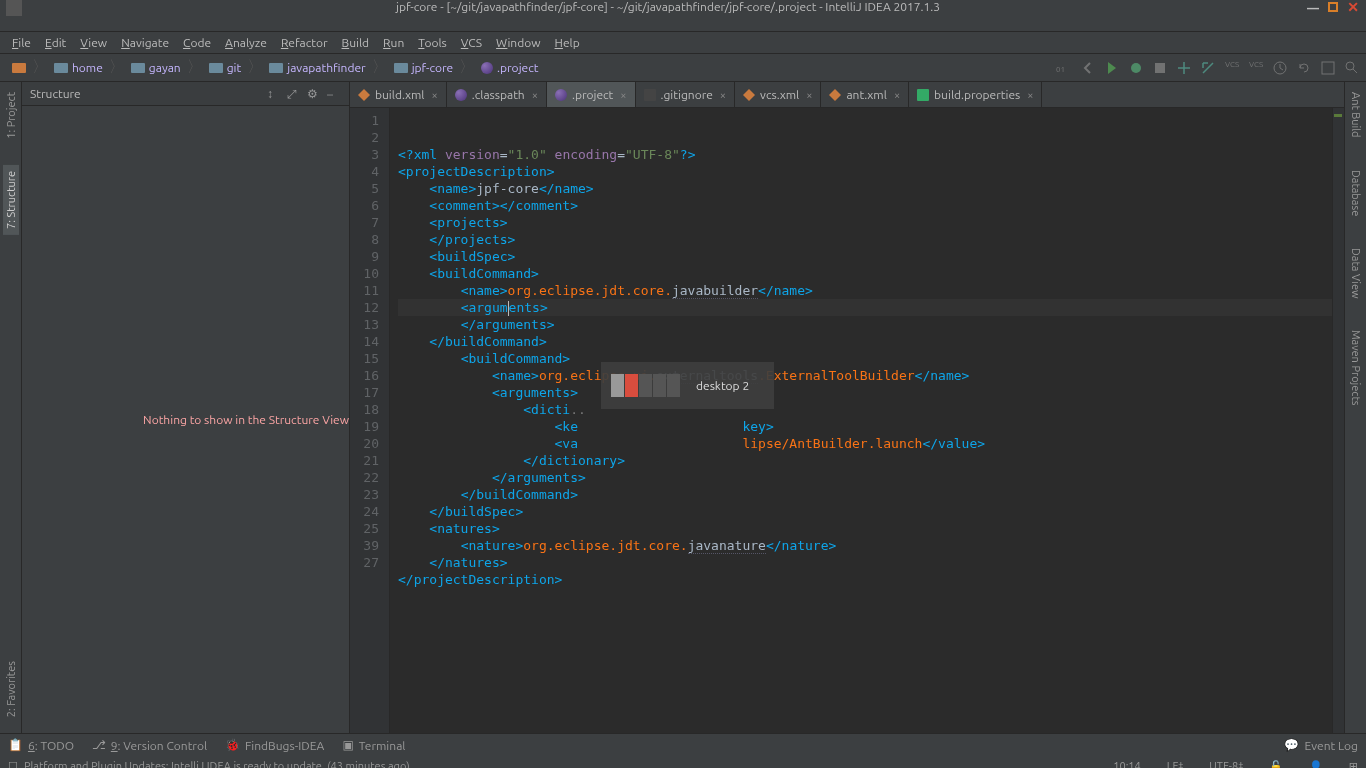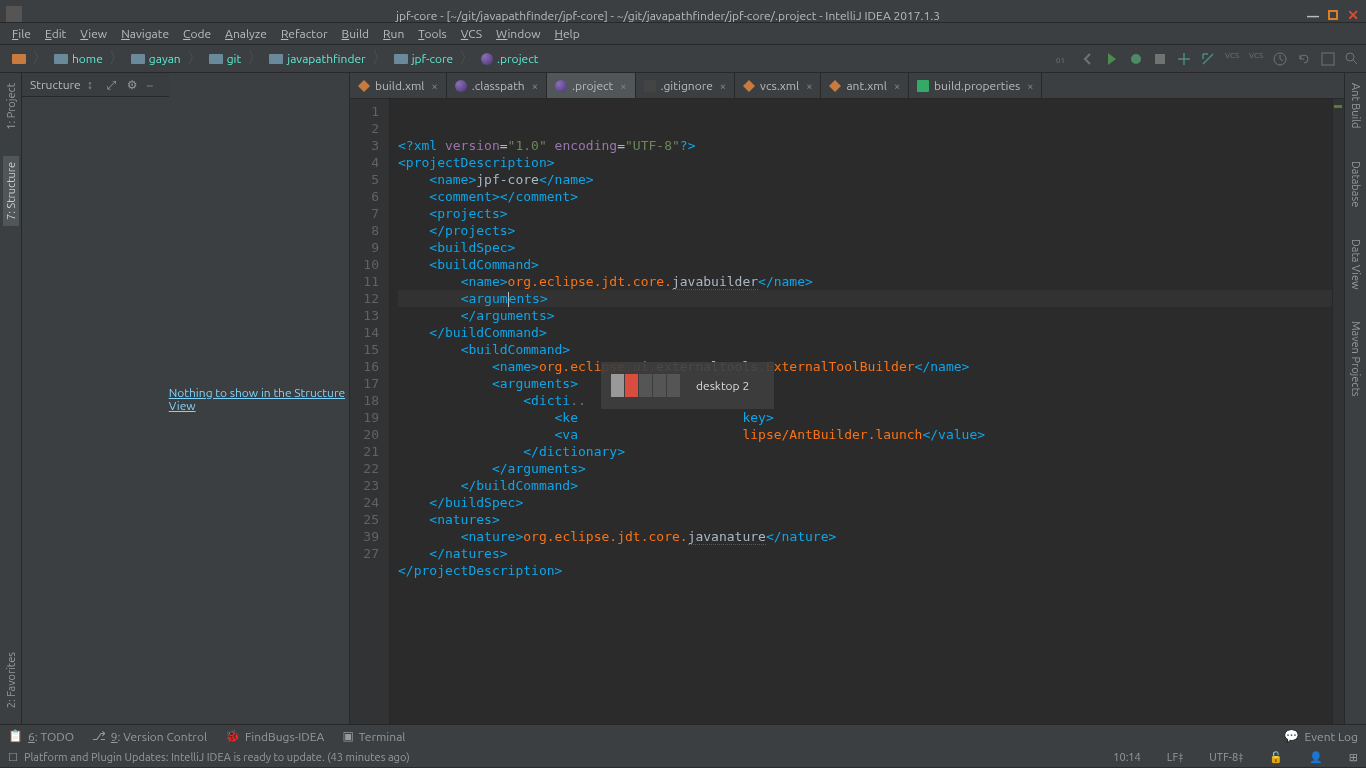--- a/index.html
+++ b/index.html
@@ -8,23 +8,23 @@
   background: #2b2b2b;
   color: #bbbbbb;
   font-size: 12px;
   overflow: hidden;
   width: 1366px;
   height: 768px;
   position: relative;
 }
 .titlebar {
   background: #3c3f41;
-  height: 23px;
+  height: 32px;
   display: flex;
-  align-items: flex-end;
+  align-items: flex-start;
   padding: 0 6px;
   border-bottom: 1px solid #282828;
 }
 .titlebar .icon-left { width: 16px; height: 16px; background: #555; margin-right: 8px; }
 .titlebar .title { flex: 1; text-align: center; color: #bbb; font-size: 12px; }
 .titlebar .win-btns { display: flex; gap: 6px; }
 .titlebar .win-btn { width: 14px; height: 14px; display: flex; align-items: center; justify-content: center; font-weight: bold; }
 .win-min { color: #bbb; }
 .win-max { border: 2px solid #d97f29; width: 10px; height: 10px; }
 .win-close { color: #d94a34; font-size: 14px; }
@@ -41,38 +41,38 @@
 .menubar .menu-item .ul { text-decoration: underline; }
 .toolbar {
   background: #3c3f41;
   height: 28px;
   display: flex;
   align-items: center;
   padding: 0 6px;
   border-bottom: 1px solid #282828;
 }
 .breadcrumbs { display: flex; align-items: center; gap: 2px; flex: 1; }
-.crumb { display: flex; align-items: center; gap: 4px; padding: 2px 6px; color: #5eead4; }
+.crumb { display: flex; align-items: center; gap: 4px; padding: 2px 6px; color: #c4b5fd; }
 .crumb .fld { width: 14px; height: 10px; background: #6a8a9c; border-radius: 1px; display: inline-block; }
 .crumb .fld.orange { background: #c97a3e; }
 .crumb-sep { color: #555; font-size: 16px; margin: 0 -2px; }
 .toolbar-right { display: flex; align-items: center; gap: 8px; }
 .tb-ico { width: 16px; height: 16px; display: inline-block; opacity: 0.7; }
 .tb-ico svg { width: 16px; height: 16px; }
 .main { display: flex; height: 651px; }
 .left-tools { width: 22px; background: #3c3f41; border-right: 1px solid #282828; display: flex; flex-direction: column; align-items: center; padding-top: 4px; gap: 20px; }
 .left-tools .vtab { writing-mode: vertical-rl; transform: rotate(180deg); color: #999; font-size: 11px; padding: 6px 2px; cursor: pointer; }
 .left-tools .vtab.sel { background: #515658; color: #ccc; }
 .right-tools { width: 22px; background: #3c3f41; border-left: 1px solid #282828; display: flex; flex-direction: column; align-items: center; padding-top: 4px; gap: 20px; }
 .right-tools .vtab { writing-mode: vertical-rl; color: #999; font-size: 11px; padding: 6px 2px; cursor: pointer; }
-.structure-panel { width: 328px; background: #3c3f41; border-right: 1px solid #282828; display: flex; flex-direction: row; }
+.structure-panel { width: 328px; background: #3c3f41; border-right: 1px solid #282828; display: flex; flex-direction: column; }
 .panel-header { height: 24px; display: flex; align-items: center; padding: 0 8px; background: #3a3d3f; border-bottom: 1px solid #282828; }
 .panel-header .panel-title { flex: 1; color: #bbb; }
 .panel-header .panel-ico { width: 14px; height: 14px; margin-left: 6px; opacity: 0.7; cursor: pointer; }
-.panel-body { flex: 1; display: flex; align-items: center; justify-content: center; color: #7dd3fc; text-decoration: underline; }
+.panel-body { flex: 1; display: flex; align-items: center; justify-content: flex-end; color: #fca5a5; }
 .editor-area { flex: 1; display: flex; flex-direction: column; background: #2b2b2b; }
 .tabs { height: 26px; background: #3c3f41; display: flex; align-items: center; border-bottom: 1px solid #282828; overflow: hidden; }
 .tab { height: 26px; display: flex; align-items: center; gap: 5px; padding: 0 8px; color: #bbb; border-right: 1px solid #282828; cursor: pointer; font-size: 12px; }
 .tab.active { background: #515658; }
 .tab .tab-ico { width: 12px; height: 12px; display: inline-block; }
 .tab .close { color: #888; font-size: 11px; margin-left: 2px; }
 .gutter-editor { flex: 1; display: flex; font-family: "DejaVu Sans Mono", monospace; font-size: 13px; line-height: 17px; overflow: hidden; }
 .gutter { width: 40px; text-align: right; padding: 4px 10px 0 0; color: #606366; background: #313335; border-right: 1px solid #282828; user-select: none; }
 .code { flex: 1; padding: 4px 0 0 8px; white-space: pre; color: #a9b7c6; position: relative; }
 .code-right-marker { position: absolute; right: 0; top: 0; width: 12px; height: 100%; background: #313335; border-left: 1px solid #282828; }

